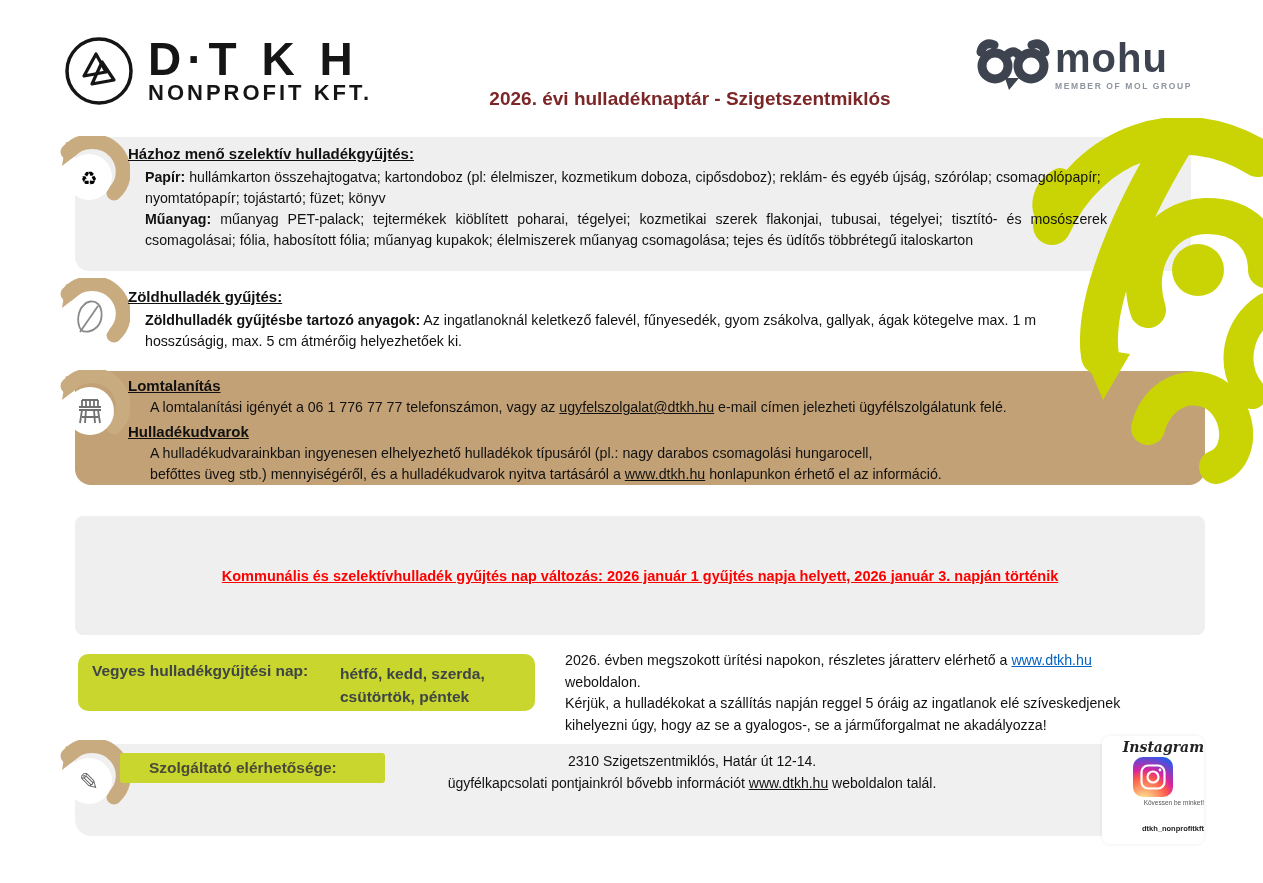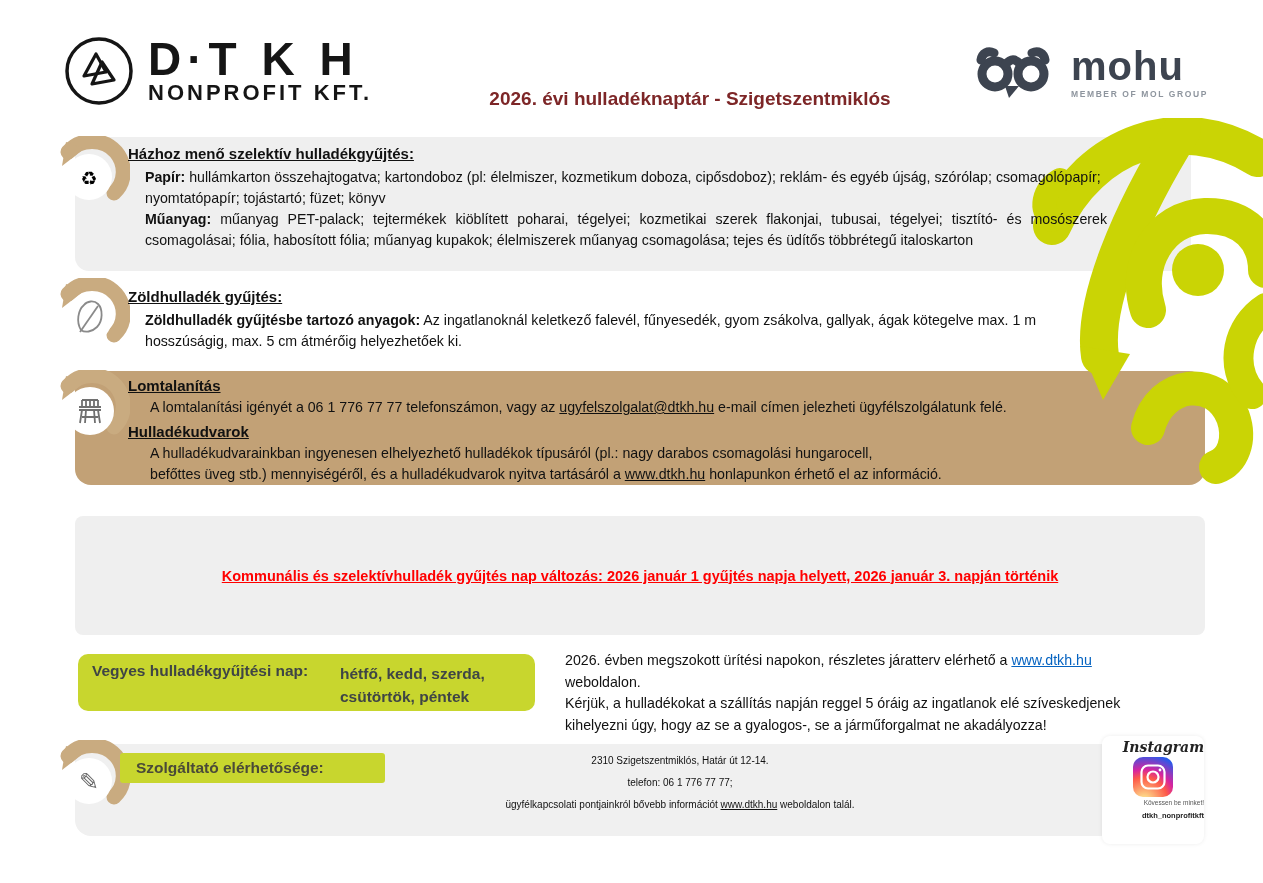--- a/index.html
+++ b/index.html
@@ -6,21 +6,21 @@
   body { margin:0; background:#888; font-family:"Liberation Sans", sans-serif; }
   .page { position:relative; width:1263px; height:883px; background:#ffffff; overflow:hidden; margin:0 auto; }
   .abs { position:absolute; }
   .z0 { z-index:0; } .z1 { z-index:1; } .z2 { z-index:2; } .z3 { z-index:3; }
 
   
   .dtkh-logo { left:62px; top:34px; display:flex; align-items:center; gap:12px; }
   .dtkh-text .l1 { font-size:46px; font-weight:800; letter-spacing:6px; color:#151515; line-height:44px; font-family:"Liberation Sans",sans-serif; }
   .dtkh-text .l2 { font-size:22px; font-weight:700; letter-spacing:3px; color:#151515; line-height:24px; }
   .doc-title { left:380px; top:88px; width:620px; text-align:center; font-size:19px; font-weight:700; color:#7d2627; }
-  .mohu { left:975px; top:38px; display:flex; align-items:flex-start; gap:20px;margin-top:8px; }
+  .mohu { left:975px; top:38px; display:flex; align-items:flex-start; gap:4px; }
   .mohu-text .name { font-size:40px; font-weight:800; color:#3d4450; line-height:40px; letter-spacing:1px; }
   .mohu-text .tag { font-size:8.5px; font-weight:700; letter-spacing:1.6px; color:#8e959e; margin-top:3px; }
 
   
   .graybox1 { left:75px; top:137px; width:1116px; height:134px; background:#efefef; border-radius:14px; }
   .tanbox   { left:75px; top:371px; width:1130px; height:114px; background:#c2a176; border-radius:16px; }
   .graybox2 { left:75px; top:516px; width:1130px; height:119px; background:#efefef; border-radius:8px; display:flex; align-items:center; justify-content:center; }
   .botbox   { left:75px; top:744px; width:1116px; height:92px; background:#f0f0f0; border-radius:16px; }
 
   .sec-head { font-size:15px; font-weight:700; text-decoration:underline; color:#111; }
@@ -33,28 +33,28 @@
 
   .notice { width:92%; text-align:center; font-size:14.5px; font-weight:700; color:#ff0000; text-decoration:underline; }
 
   .greenbox { left:78px; top:654px; width:457px; height:57px; background:#c8d62e; border-radius:10px; display:flex; padding:8px 0 0 14px;gap:20px; }
   .greenbox .lbl { width:228px; font-size:15.5px; font-weight:700; color:#3f4545; }
   .greenbox .val { font-size:15.5px; font-weight:700; color:#3f4545; line-height:23px; }
 
   .infoblock { left:565px; top:650px; width:604px; font-size:14.2px; line-height:21.5px; color:#111; }
   .infoblock p { margin:0; }
 
-  .prov-label { left:120px; top:753px; width:265px; height:30px; background:#c8d62e; border-radius:3px; display:flex; align-items:center; padding-left:16px; font-size:15.5px; font-weight:700; color:#4a4a38; }
-  .contact { left:330px; top:750px; width:700px; text-align:center; font-size:10px; line-height:22px; color:#111; }
+  .prov-label { left:120px; top:753px; width:265px; height:30px; background:#c8d62e; border-radius:3px; display:flex; align-items:center; padding-left:29px; font-size:15.5px; font-weight:700; color:#4a4a38; }
+  .contact { left:342px; top:750px; width:700px; text-align:center; font-size:14px; line-height:22px; color:#111; }
   .contact p { margin:0; }
 
   .insta-card { left:1102px; top:736px; width:102px; height:108px; background:#ffffff; border-radius:8px; box-shadow:0 0 4px rgba(0,0,0,0.08); text-align:right; padding-top:3px; }
   .insta-script { font-family:"DejaVu Serif", serif; font-style:italic; font-weight:700; font-size:14px; color:#222; }
   .insta-follow { font-size:6.5px; color:#555; margin-top:2px; }
-  .insta-handle { font-size:7.5px; font-weight:700; color:#222; margin-top:5px; }
+  .insta-handle { font-size:7.5px; font-weight:700; color:#222; margin-top:18px; }
   .ig-icon { width:40px; height:40px; margin:2px auto 0; border-radius:10px;
      background: radial-gradient(circle at 28% 110%, #fdf497 0%, #fd5949 45%, #d6249f 60%, #285AEB 90%);
      display:flex; align-items:center; justify-content:center; }
 
   .arc-icon { width:74px; height:74px; }
   .glyph { font-size:19px; color:#8a8a8a; }
   svg { display:block; }
   .deco { pointer-events:none; }
 </style>
 </head>
@@ -190,21 +190,20 @@
   </div>
 
   <div class="abs infoblock z2">
     <p><span>2026. évben megszokott ürítési napokon, részletes járatterv elérhető a </span><a class="lnk">www.dtkh.hu</a><span> weboldalon.</span></p>
     <p>Kérjük, a hulladékokat a szállítás napján reggel 5 óráig az ingatlanok elé szíveskedjenek kihelyezni úgy, hogy az se a gyalogos-, se a járműforgalmat ne akadályozza!</p>
   </div>
 
   <div class="abs prov-label z2">Szolgáltató elérhetősége:</div>
   <div class="abs contact z2">
     <p>2310 Szigetszentmiklós, Határ út 12-14.</p>
-    <p>telefon: 06 1 776 77 77;</p>
     <p><span>ügyfélkapcsolati pontjainkról bővebb információt </span><a class="lnk-dark">www.dtkh.hu</a><span> weboldalon talál.</span></p>
   </div>
 
   <div class="abs insta-card z3">
     <div class="insta-script">Instagram</div>
     <div class="ig-icon">
       <svg width="26" height="26" viewBox="0 0 26 26" fill="none" stroke="#ffffff" stroke-width="2.2">
         <rect x="1.5" y="1.5" width="23" height="23" rx="6.5"></rect>
         <circle cx="13" cy="13" r="5.5"></circle>
         <circle cx="20" cy="6" r="1.4" fill="#ffffff" stroke="none"></circle>

